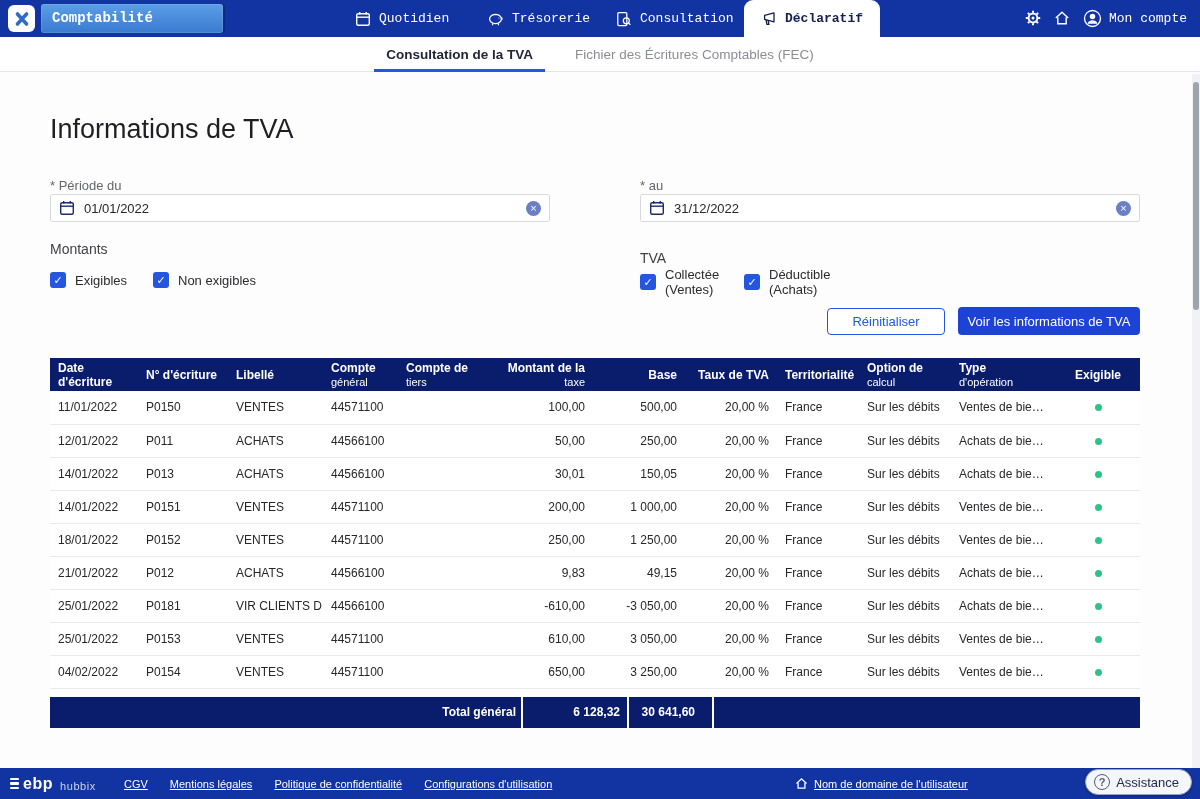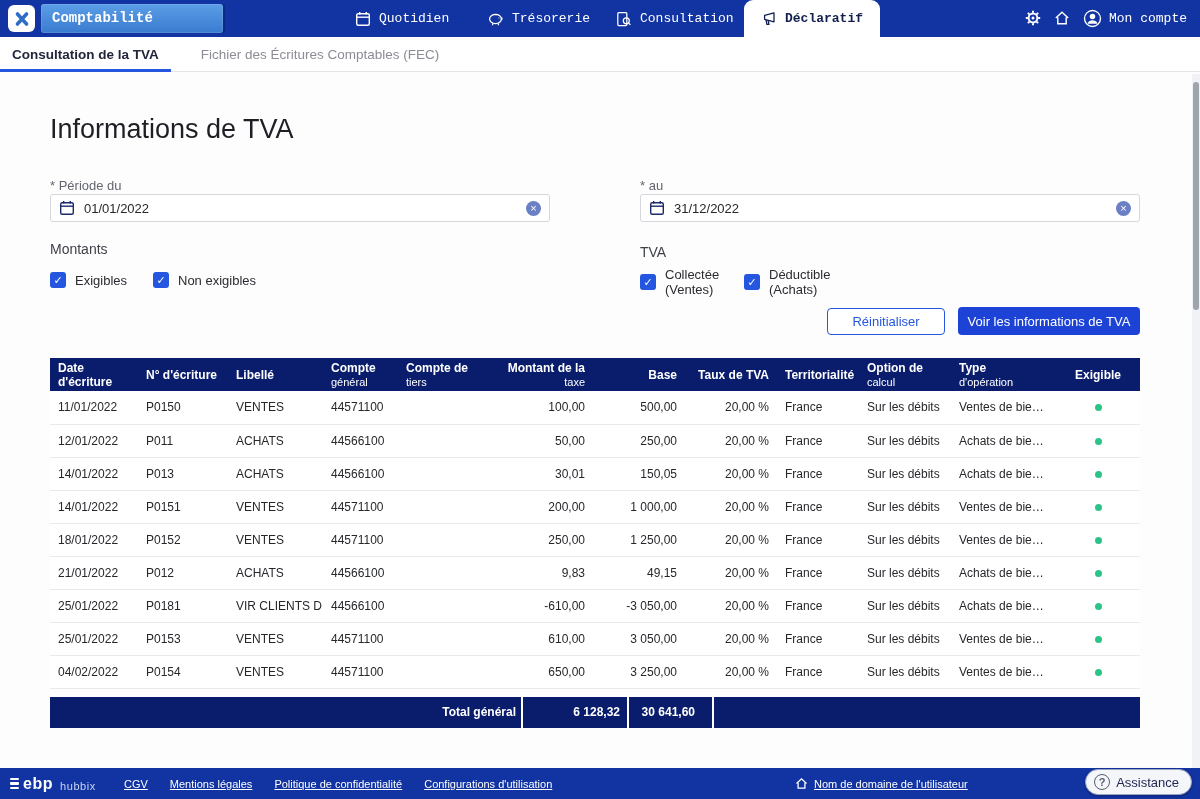--- a/index.html
+++ b/index.html
@@ -13,37 +13,37 @@
   .logo-box { position:absolute; left:8px; top:5px; width:27px; height:27px; background:#fff; border-radius:6px; display:flex; align-items:center; justify-content:center; }
   .product-box { position:absolute; left:41px; top:4px; width:182px; height:29px; background:linear-gradient(180deg,#5b9ee6,#3a7bd0); border-radius:3px; color:#fff; font-size:14px; font-weight:700; line-height:29px; padding-left:11px; cursor:pointer; box-shadow:inset 0 0 0 1px rgba(255,255,255,.12), 2px 0 0 #0c2a85; }
   .nav-item { position:absolute; top:0; height:37px; display:flex; align-items:center; gap:8px; color:#fff; font-size:13px; cursor:pointer; }
   .nav-quotidien { left:355px; } .nav-tresorerie { left:487px; } .nav-consultation { left:616px; }
   .nav-declaratif { position:absolute; left:744px; top:0; height:37px; background:#fff; border-radius:9px 9px 0 0; display:flex; align-items:center; gap:8px; padding:0 17px; color:#13204f; font-size:13px; font-weight:700; cursor:pointer; }
   .top-ic { position:absolute; top:10px; color:#fff; cursor:pointer; }
   .ic-gear { left:1025px; } .ic-home { left:1054px; }
   .account { position:absolute; left:1083px; top:0; height:37px; display:flex; align-items:center; gap:7px; color:#fff; font-size:13px; cursor:pointer; }
 
   
-  .tabbar { position:absolute; top:37px; left:0; right:0; height:35px; background:#fff; border-bottom:1px solid #e3e5e9; display:flex; justify-content:flex-start; gap:18px; z-index:5; }
+  .tabbar { position:absolute; top:37px; left:0; right:0; height:35px; background:#fff; border-bottom:1px solid #e3e5e9; display:flex; justify-content:center; gap:18px; z-index:5; }
   .tab { display:flex; align-items:center; padding:0 12px; font-size:13.5px; color:#8b8d94; position:relative; cursor:pointer; white-space:nowrap; }
   .tab.active { color:#23253a; font-weight:700; }
   .tab.active::after { content:""; position:absolute; left:0; right:0; bottom:-1px; height:3px; background:#2456e0; }
 
   
   .main { position:absolute; top:72px; left:0; right:0; bottom:31px; background:#fdfdfe; overflow:hidden; }
   .page-title { position:absolute; left:50px; top:42px; font-size:27px; font-weight:500; color:#1e1f24; }
   .f-label { position:absolute; font-size:13px; color:#63666d; }
   .lbl-from { left:50px; top:106px; } .lbl-to { left:640px; top:106px; }
   .date-input { position:absolute; top:122px; width:500px; height:28px; background:#fff; border:1px solid #d6d8dd; border-radius:3px; display:flex; align-items:center; padding:0 8px; gap:9px; cursor:text; }
   .di-from { left:50px; } .di-to { left:640px; }
   .date-input .cal { color:#1b2a6b; }
   .date-input .val { font-size:13px; color:#26272b; flex:1; }
   .clear-btn { width:15px; height:15px; border-radius:50%; background:#6b7fc4; color:#fff; font-size:11px; line-height:15px; text-align:center; cursor:pointer; flex:0 0 15px; }
   .sec-label { position:absolute; font-size:14px; color:#40424a; }
-  .sec-montants { left:50px; top:169px; } .sec-tva { left:640px; top:172px;text-align:right; }
+  .sec-montants { left:50px; top:169px; } .sec-tva { left:640px; top:178px;text-align:right; }
   .chk { position:absolute; display:flex; align-items:center; gap:9px; cursor:pointer; }
   .chk .box { width:16px; height:16px; background:#2456df; border-radius:3px; color:#fff; font-size:11px; font-weight:700; display:flex; align-items:center; justify-content:center; flex:0 0 16px; }
   .chk .lbl { font-size:13px; color:#2a2b30; line-height:15px; }
   .chk .sub { display:block; }
   .chk-exigibles { left:50px; top:200px; } .chk-nonexigibles { left:153px; top:200px; }
   .chk-collectee { left:640px; top:195px; } .chk-deductible { left:744px; top:195px; }
   .btn-reset { position:absolute; left:827px; top:236px; width:118px; height:27px; background:#fff; border:1px solid #2456df; border-radius:4px; color:#2456df; font-size:13px; cursor:pointer; font-family:inherit; }
   .btn-submit { position:absolute; left:958px; top:235px; width:182px; height:28px; background:#1d43d6; border:none; border-radius:4px; color:#fff; font-size:13px; cursor:pointer; font-family:inherit; }
 
   

